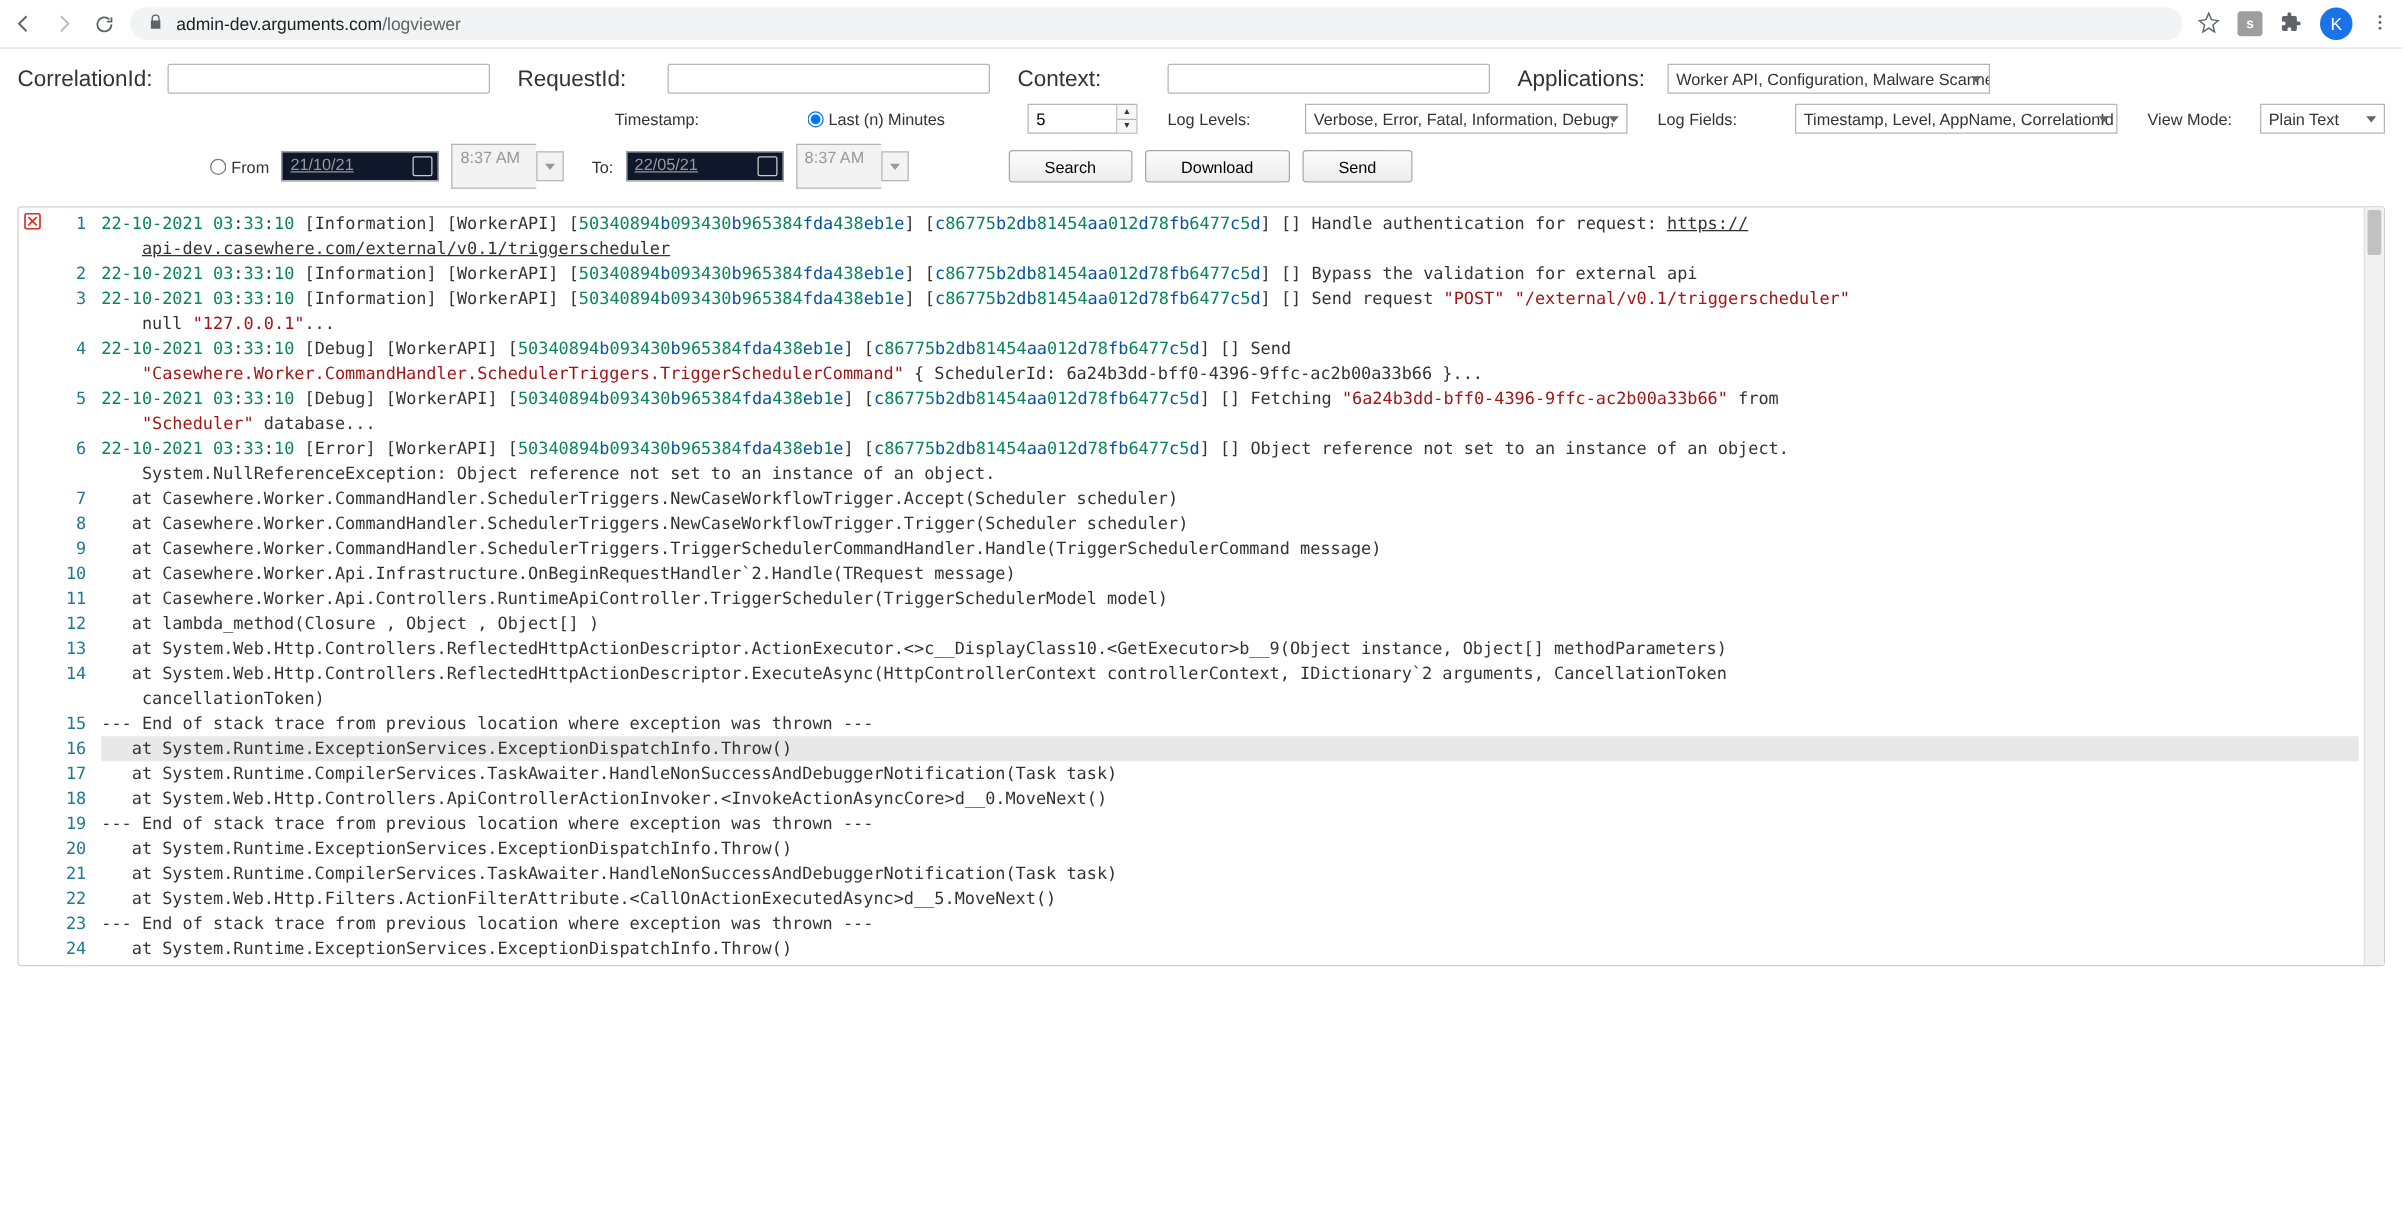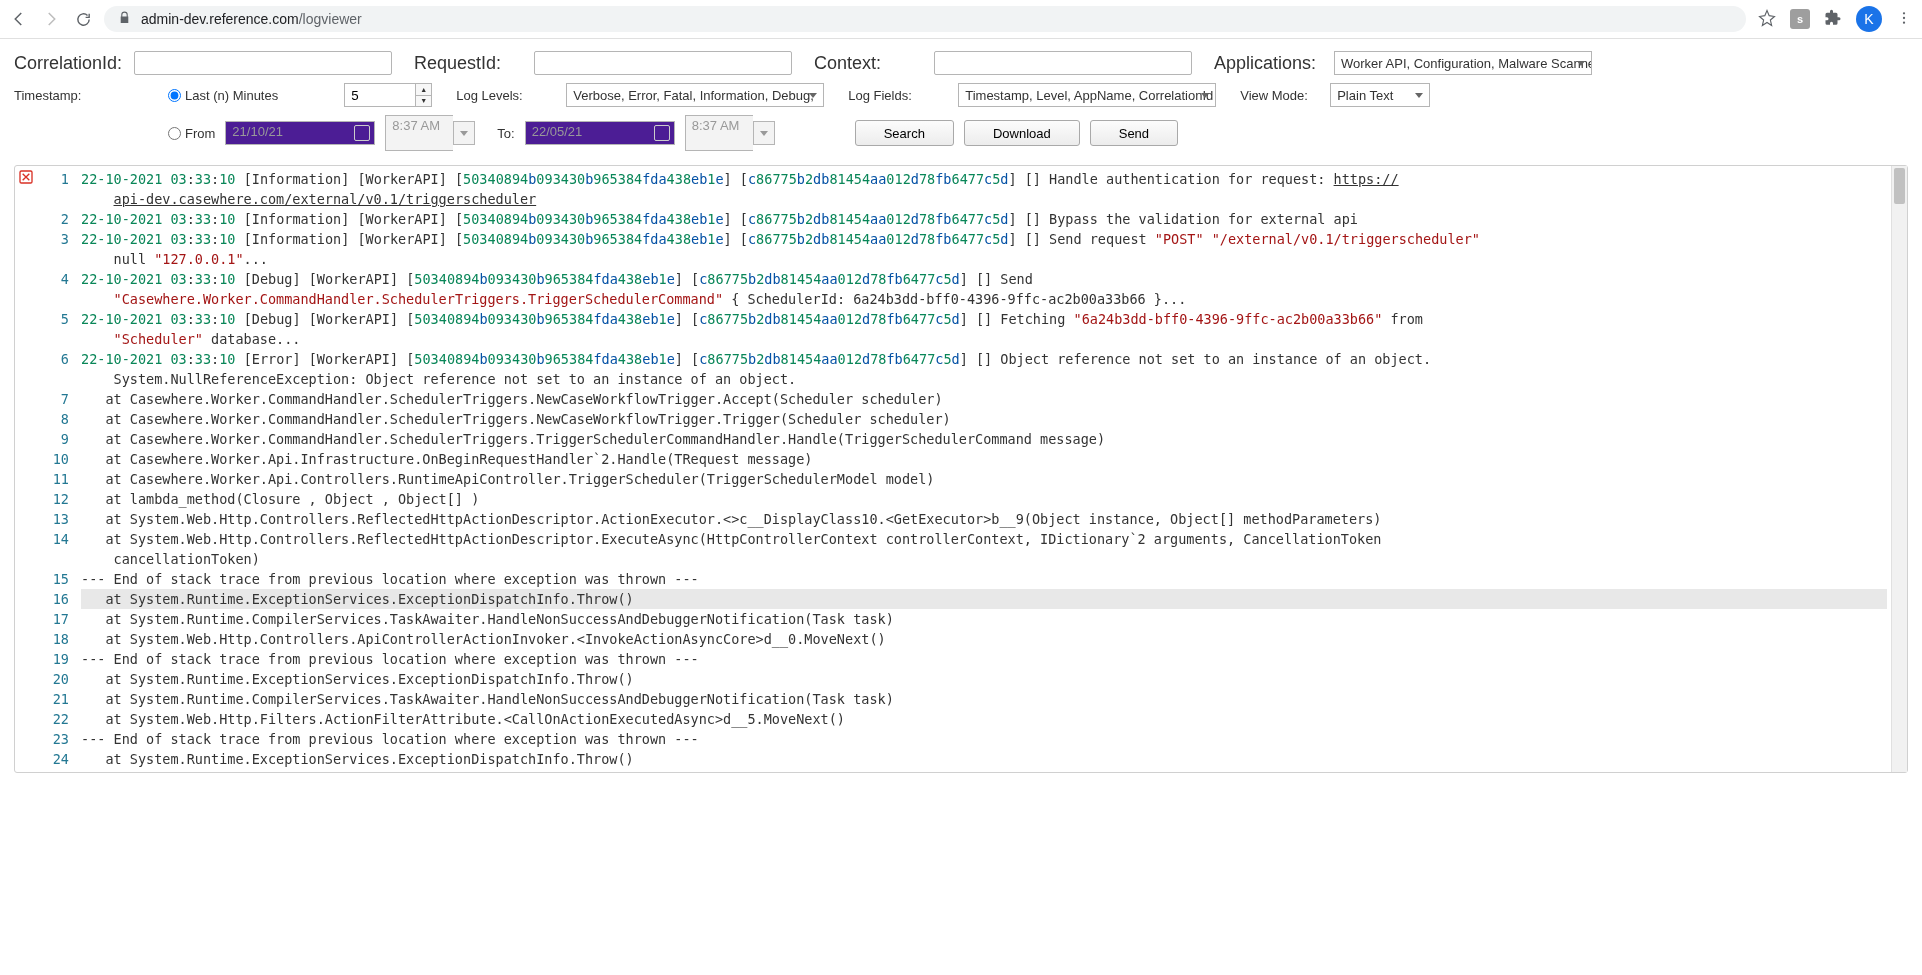--- a/index.html
+++ b/index.html
@@ -20,37 +20,37 @@
 .avatar { width:26px; height:26px; border-radius:50%; background:#1a73e8; color:#fff; display:flex;align-items:center;justify-content:center;font-weight:500;font-size:14px;}
 .menu-dots { color:#5f6368; }
 
 .container { padding: 12px 14px 10px 14px; }
 
 
 .filters { display: grid; grid-template-columns: 110px 270px 110px 270px 110px 270px 110px 270px; gap: 0 10px; align-items: center; margin-bottom: 8px; }
 .flabel { font-size: 18px; color: #333; }
 .finput { border: 1px solid #b5b5b5; border-radius: 2px; height: 24px; padding: 2px 6px; font-size: 13px; width: 258px; background:#fff; }
 
-.filters2 { display: flex; align-items: center; gap: 10px; margin-bottom: 8px; }
+.filters2 { display: flex; align-items: center; gap: 10px; margin-bottom: 8px; justify-content: flex-end; }
 .flabel2 { width: 100px; font-size: 13px; }
 .radio-opt { display:flex; align-items:center; gap:4px;padding-left:44px; }
 .spin-wrap { position:relative; display:inline-block; }
 .spin { border:1px solid #b5b5b5; height:24px; width:88px; padding:2px 6px; }
 .spin-btns { position:absolute; right:1px; top:1px; bottom:1px; width:16px; border-left:1px solid #b5b5b5; display:flex; flex-direction:column; }
 .spin-up,.spin-dn{ flex:1; font-size:7px; display:flex; align-items:center; justify-content:center; background:#f7f7f7; cursor:pointer;}
 .spin-up{border-bottom:1px solid #b5b5b5;}
 
 .select { border:1px solid #b5b5b5; height:24px; padding:2px 20px 2px 6px; position:relative; display:inline-flex; align-items:center; background:#fff; white-space:nowrap; overflow:hidden; text-overflow:ellipsis; }
 .select::after{ content:""; position:absolute; right:6px; top:50%; margin-top:-2px; border-left:4px solid transparent; border-right:4px solid transparent; border-top:5px solid #666; }
 .sel-w1{width:258px;}
 .sel-w2{width:258px;}
 .sel-w3{width:100px;}
 
 .filters3 { display:flex; align-items:center; gap:10px; margin-bottom:14px; }
-.date-in{ border:1px solid #b5b5b5; height:24px; width:150px; padding:2px 22px 2px 6px; background:#4c1d95; color:#999; position:relative;}
+.date-in{ border:1px solid #b5b5b5; height:24px; width:126px; padding:2px 22px 2px 6px; background:#0f172a; color:#999; position:relative;text-decoration:underline;}
 .date-in::after{content:"";position:absolute;right:4px;top:3px;width:14px;height:14px;border:1px solid #ccc;border-radius:2px;}
 .time-in{ display:flex; align-items:center; }
 .time-txt{ border:1px solid #b5b5b5; border-right:none; height:36px; width:68px; padding:2px 6px; background:#f3f3f3; color:#999;}
 .time-dd{ border:1px solid #b5b5b5; height:24px; width:22px; display:flex;align-items:center;justify-content:center; background:#f3f3f3;}
 .time-dd::after{content:"";border-left:4px solid transparent;border-right:4px solid transparent;border-top:5px solid #999;}
 
 .btn { border:1px solid #a9a9a9; background:linear-gradient(#fcfcfc,#ececec); height:26px; padding:0 28px; border-radius:3px; font-size:13px; cursor:pointer; }
 
 
 .logview { border:1px solid #d0d0d0; border-radius:3px; position:relative; display:flex; }
@@ -87,21 +87,21 @@
     <div class="nav-btn">
         <svg width="17" height="17" viewBox="0 0 24 24">
           <path fill="none" stroke="#5f6368" stroke-width="2" d="M20 12a8 8 0 1 1-2.34-5.66M20 4v5h-5"></path>
         </svg>
       </div>
   </div>
   <div class="url-bar">
     <span><svg width="13" height="13" viewBox="0 0 24 24">
           <path fill="#5f6368" d="M6 10V7a6 6 0 1 1 12 0v3h1v12H5V10h1zm2 0h8V7a4 4 0 1 0-8 0v3z"></path>
         </svg></span>
-    <span class="url-text"><span class="url-domain">admin-dev.reference.com</span><span class="url-path">/logviewer</span></span>
+    <span class="url-text"><span class="url-domain">admin-dev.arguments.com</span><span class="url-path">/logviewer</span></span>
   </div>
   <div class="right-icons">
     <span class="star-icon"><svg width="18" height="18" viewBox="0 0 24 24">
           <path fill="none" stroke="#5f6368" stroke-width="1.5" d="M12 2l2.9 6.9L22 10l-5.5 4.7L18.2 22 12 18l-6.2 4 1.7-7.3L2 10l7.1-1.1z"></path>
         </svg></span>
     <span class="ext-box">s</span>
     <span class="puzzle"><svg width="18" height="18" viewBox="0 0 24 24">
           <path fill="#5f6368" d="M20 11h-2V7a2 2 0 0 0-2-2h-4V3a2 2 0 1 0-4 0v2H4a2 2 0 0 0-2 2v4h2a2 2 0 1 1 0 4H2v4a2 2 0 0 0 2 2h4v-2a2 2 0 1 1 4 0v2h4a2 2 0 0 0 2-2v-4h2a2 2 0 1 0 0-4z"></path>
         </svg></span>
     <span class="avatar">K</span>

